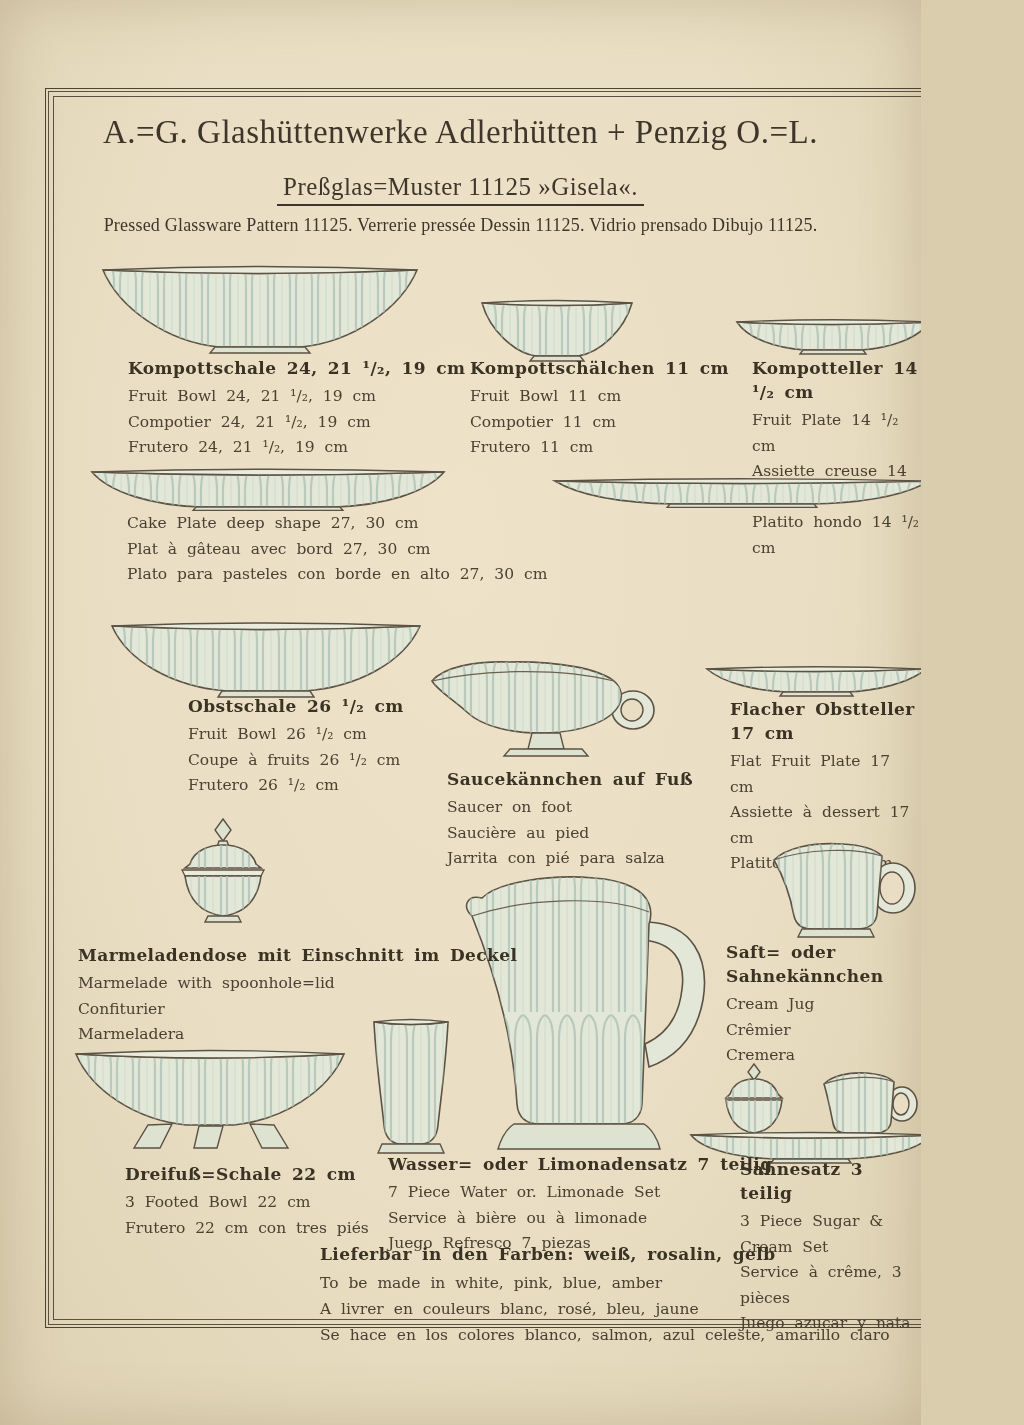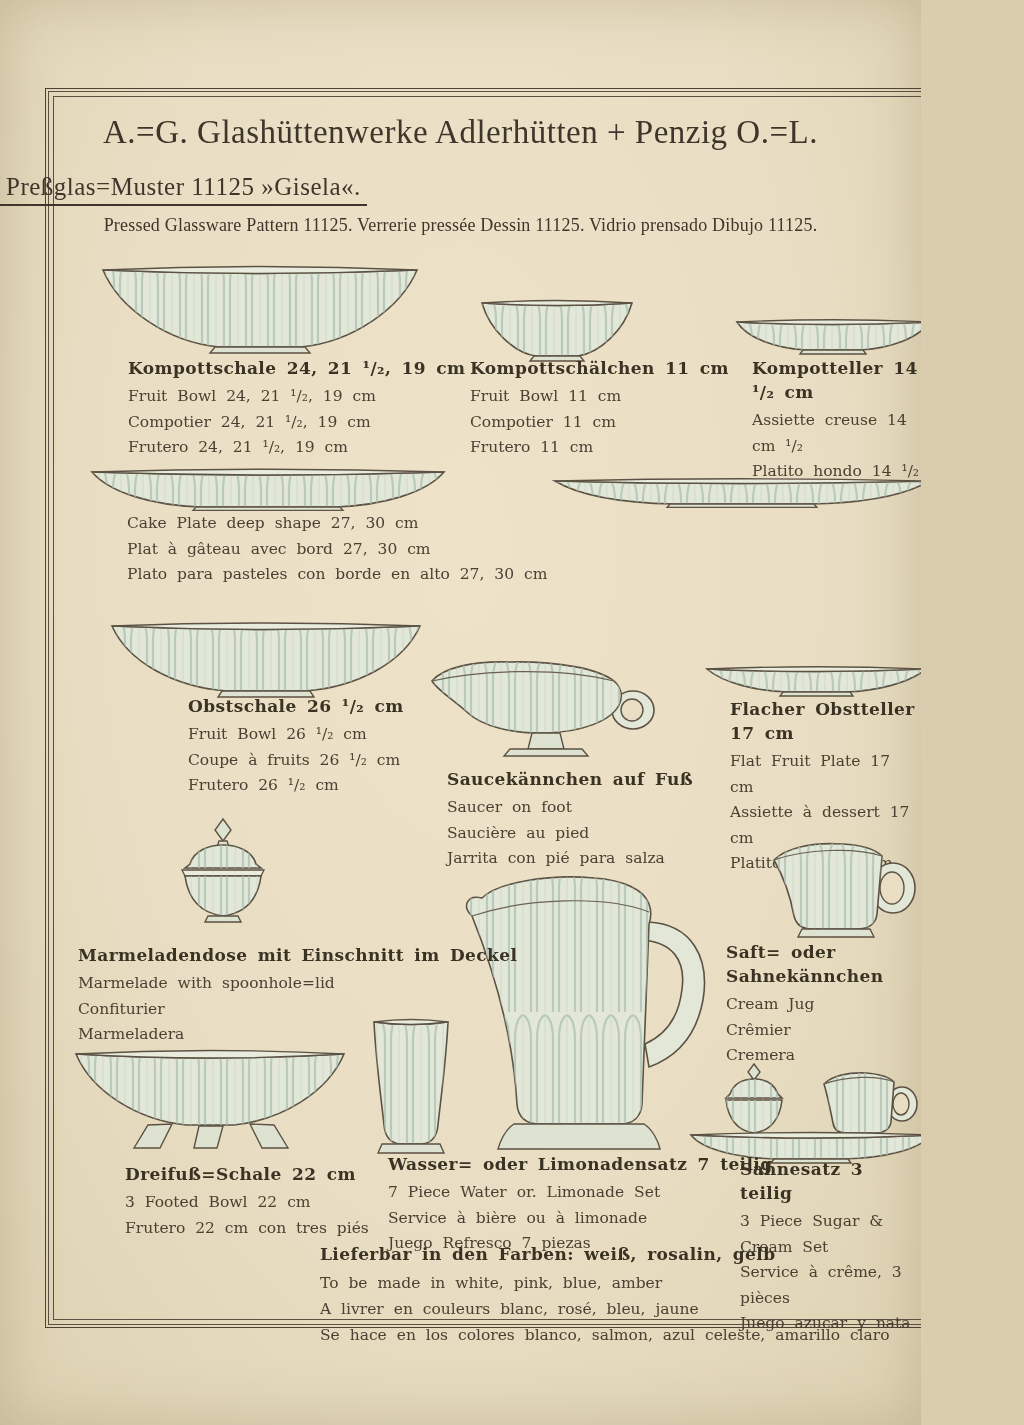--- a/index.html
+++ b/index.html
@@ -6,21 +6,21 @@
   body{background:#d9cdae;font-family:"DejaVu Serif",serif;}
   .page{position:relative;width:921px;height:1425px;overflow:hidden;
         background:radial-gradient(ellipse at 50% 38%, #eee3c9 0%, #e9dec3 55%, #ddd1b2 100%);
         box-shadow:inset 0 0 60px rgba(120,100,60,.25);}
   .frame{position:absolute;left:45px;top:88px;width:921px;height:1238px;border:1.5px solid #4c4435;}
   .frame::before{content:'';position:absolute;inset:2px;border:1px solid #5a5140;}
   .frame::after{content:'';position:absolute;inset:7px;border:1px solid #5a5140;}
 
   .h-company{position:absolute;top:114px;left:0;right:0;text-align:center;
      font-family:"Liberation Serif",serif;font-size:33px;letter-spacing:.5px;color:#3e362a;white-space:nowrap;}
-  .h-pattern{position:absolute;top:173px;left:0;right:0;}
+  .h-pattern{position:absolute;top:173px;left:0;right:0;text-align:center;}
   .h-pattern span{display:inline-block;font-family:"Liberation Serif",serif;font-size:25px;color:#3e362a;
      border-bottom:2px solid #3e362a;padding:0 6px 3px 6px;letter-spacing:.5px;}
   .h-tri{position:absolute;top:215px;left:55px;right:55px;text-align:center;
      font-family:"Liberation Serif",serif;font-size:18px;letter-spacing:.2px;color:#3e362a;white-space:nowrap;}
 
   .caption{position:absolute;color:#453c2e;}
   .c-de{font-weight:bold;font-size:17px;letter-spacing:.4px;word-spacing:4px;color:#3a3223;line-height:24px;margin-bottom:4px;}
   .c-sub{font-size:15.5px;line-height:25.5px;word-spacing:5px;color:#4a4132;}
   .caption.centered{text-align:left;}
 
@@ -194,20 +194,21 @@
     <div class="c-sub">Frutero 24, 21 ¹/₂, 19 cm</div>
   </div>
   <div class="caption" style="left:470px;top:356px">
     <div class="c-de">Kompottschälchen 11 cm</div>
     <div class="c-sub">Fruit Bowl 11 cm</div>
     <div class="c-sub">Compotier 11 cm</div>
     <div class="c-sub">Frutero 11 cm</div>
   </div>
   <div class="caption" style="left:752px;top:356px">
     <div class="c-de">Kompotteller 14 ¹/₂ cm</div>
+    <div class="c-sub">Fruit Plate 14 ¹/₂ cm</div>
     <div class="c-sub">Assiette creuse 14 cm ¹/₂</div>
     <div class="c-sub">Platito hondo 14 ¹/₂ cm</div>
   </div>
 
   <svg class="illus" style="left:88px;top:463px" width="360" height="48" viewBox="0 0 360 48">
       <use href="#dishDeep"></use>
     </svg>
   <svg class="illus" style="left:552px;top:474px" width="380" height="34" viewBox="0 0 380 34">
       <use href="#dishFlat"></use>
     </svg>

